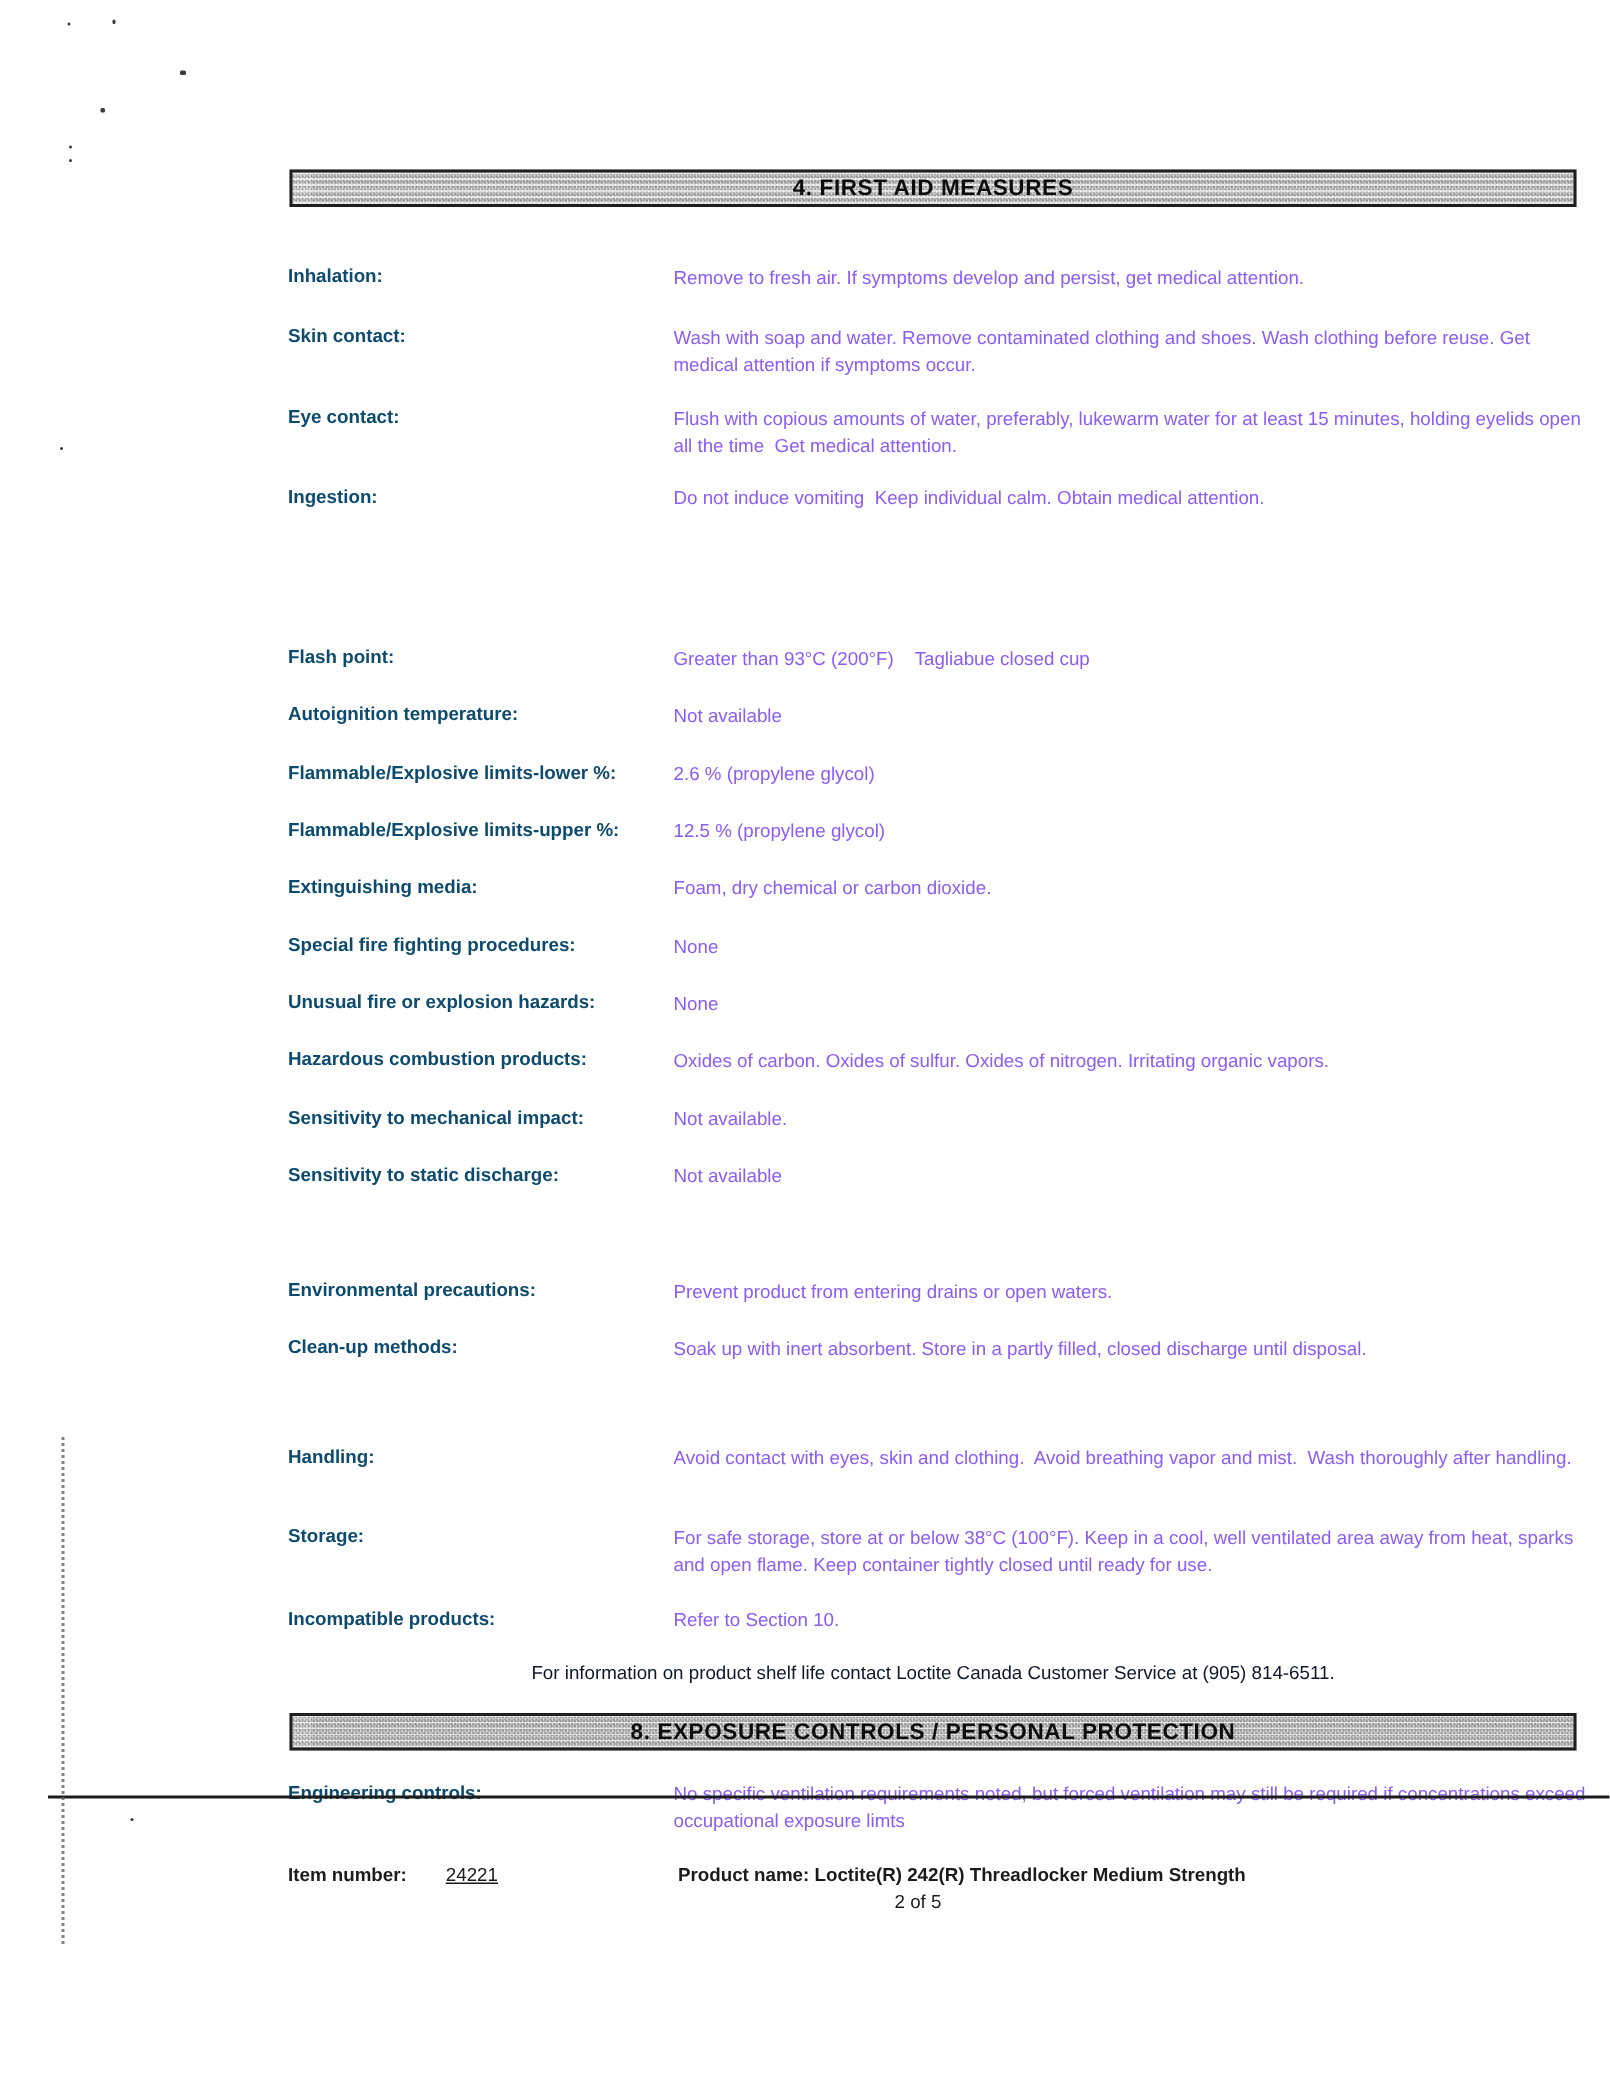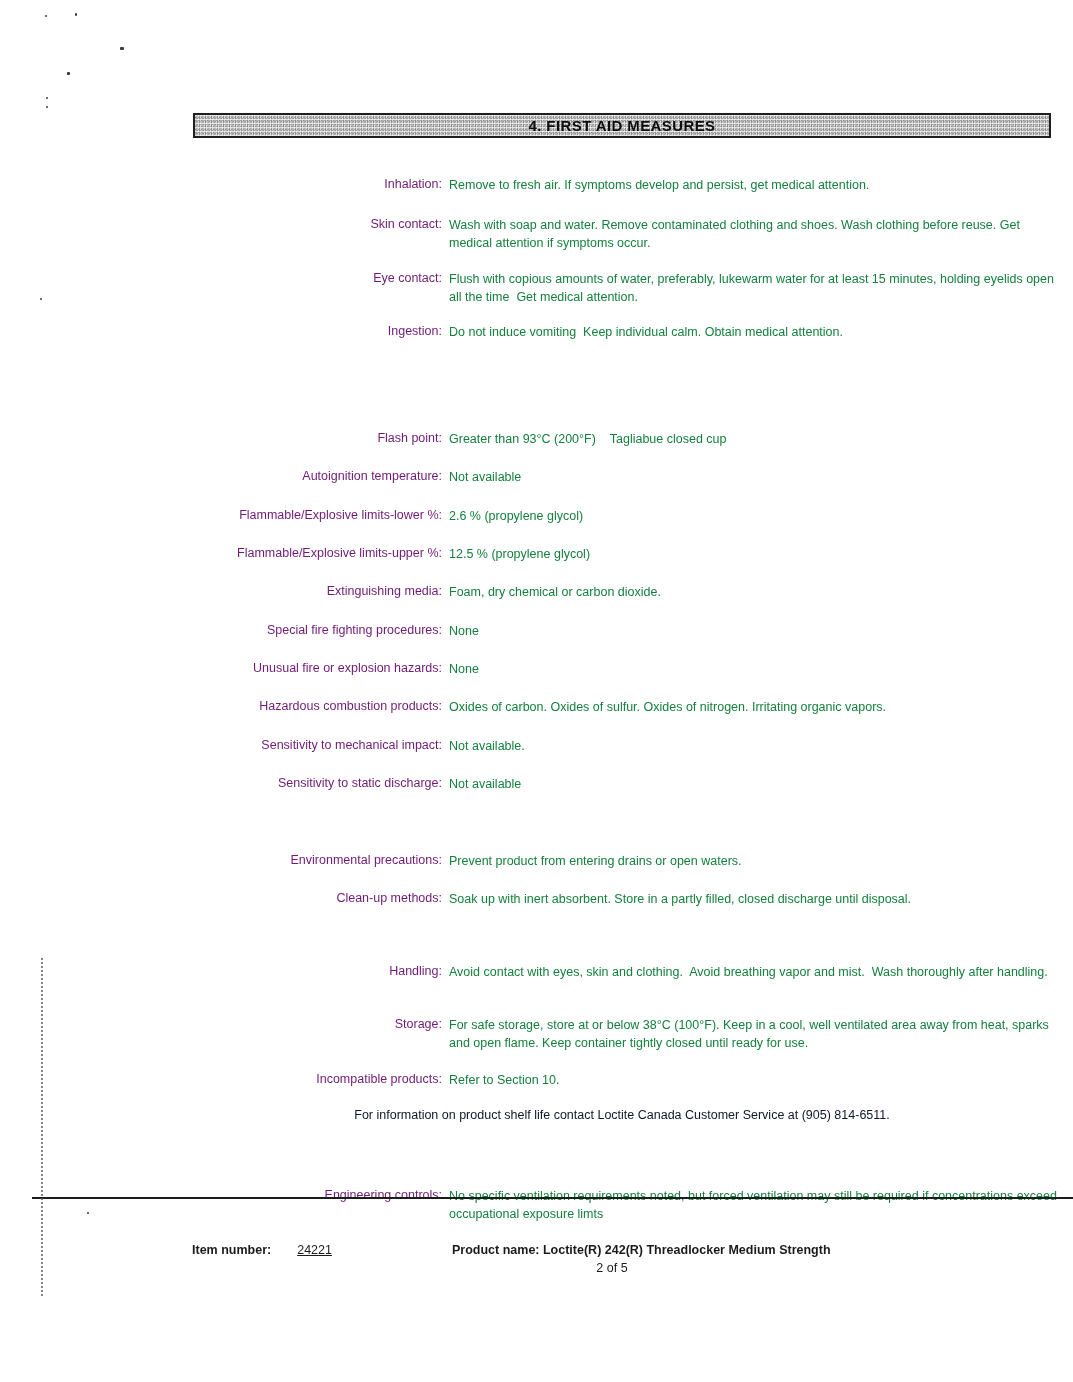--- a/index.html
+++ b/index.html
@@ -27,25 +27,25 @@
     display:flex;align-items:center;justify-content:center;
   }
   .bar-title{
     font-weight:bold;font-size:15px;color:#0d0d0d;letter-spacing:.4px;
     white-space:nowrap;
   }
 
   .row{position:absolute;left:0;width:100%;height:0;}
   .lbl{
     position:absolute;left:160px;top:0;width:250px;
-    font-weight:normal;font-size:12.5px;line-height:17px;color:#701a75;text-align:right;
+    font-weight:bold;font-size:12.5px;line-height:17px;color:#0c4a6e;
   }
   .val{
     position:absolute;left:417px;top:0;width:612px;
-    font-size:12.5px;line-height:18px;color:#15803d;
+    font-size:12.5px;line-height:18px;color:#8b5cf6;
   }
 
   .note{
     position:absolute;left:160px;width:860px;
     text-align:center;font-size:12.5px;color:#0f172a;
   }
 
   .footer-item{position:absolute;left:160px;top:1243px;font-size:12.5px;}
   .footer-item .flabel{font-weight:bold;}
   .footer-item .fvalue{font-weight:normal;margin-left:26px;text-decoration:underline;}
@@ -156,20 +156,23 @@
     <div class="lbl">Storage:</div>
     <div class="val">For safe storage, store at or below 38°C (100°F). Keep in a cool, well ventilated area away from heat, sparks and open flame. Keep container tightly closed until ready for use.</div>
   </div>
   <div class="row" style="top:1071px">
     <div class="lbl">Incompatible products:</div>
     <div class="val">Refer to Section 10.</div>
   </div>
 
   <div class="note" style="top:1108px">For information on product shelf life contact Loctite Canada Customer Service at (905) 814-6511.</div>
 
+  <div class="bar" style="top:1142px">
+    <span class="bar-title">8. EXPOSURE CONTROLS / PERSONAL PROTECTION</span>
+  </div>
 
   <div class="row" style="top:1187px">
     <div class="lbl">Engineering controls:</div>
     <div class="val">No specific ventilation requirements noted, but forced ventilation may still be required if concentrations exceed occupational exposure limts</div>
   </div>
 
   <div class="strike-line"></div>
 
   <div class="v-dotted"></div>
 

